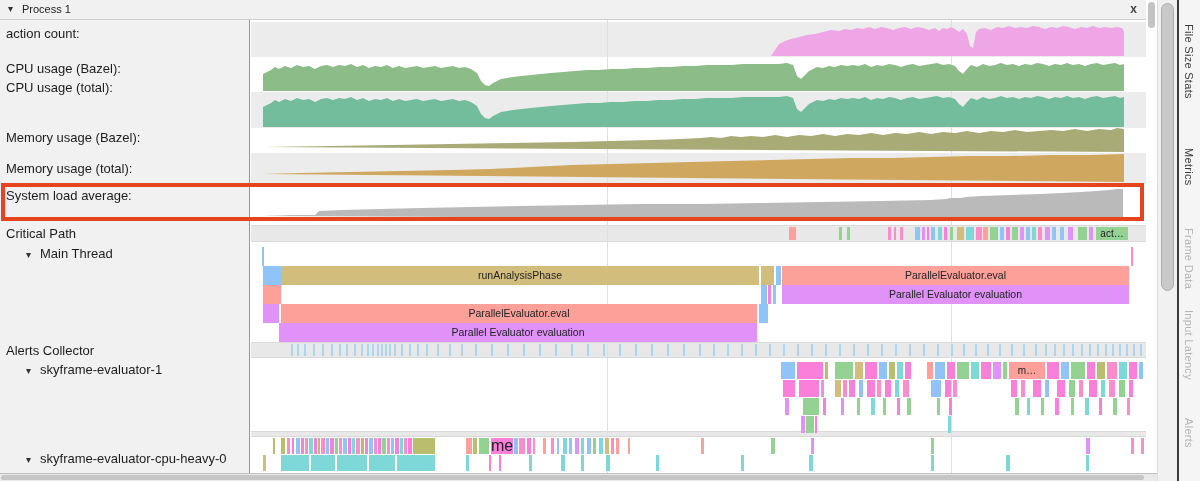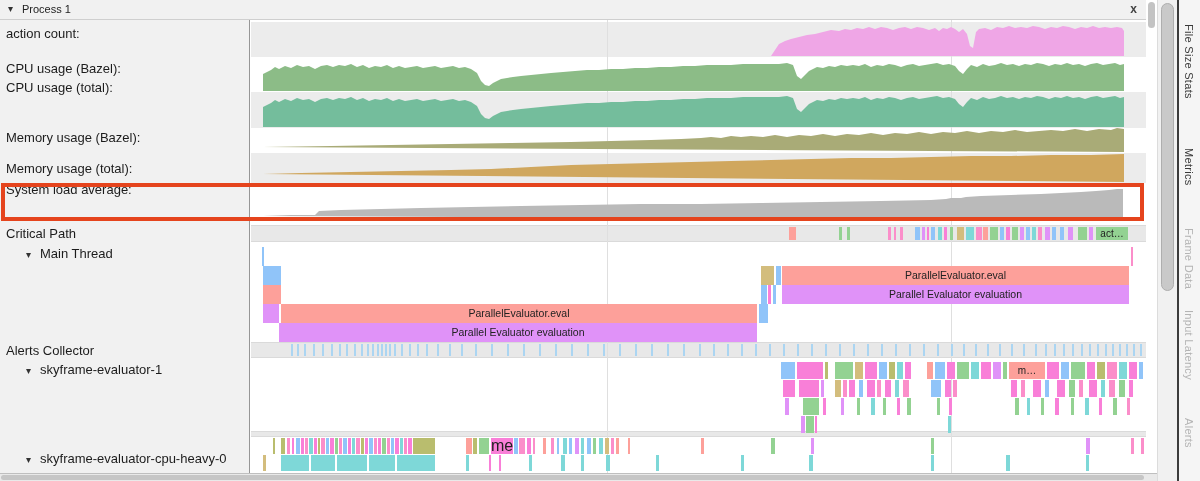--- a/index.html
+++ b/index.html
@@ -59,21 +59,21 @@
       <span class="ttl">Process 1</span>
       <span class="close">x</span>
     </div>
 
     <div id="labels">
       <div class="lab" style="left:6px;top:6px">action count:</div>
       <div class="lab" style="left:6px;top:41px">CPU usage (Bazel):</div>
       <div class="lab" style="left:6px;top:60px">CPU usage (total):</div>
       <div class="lab" style="left:6px;top:110px">Memory usage (Bazel):</div>
       <div class="lab" style="left:6px;top:141px">Memory usage (total):</div>
-      <div class="lab" style="left:6px;top:162px">System load average:</div>
+      <div class="lab" style="left:6px;top:168px">System load average:</div>
       <div class="lab" style="left:6px;top:206px">Critical Path</div>
       <div class="lab" style="left:26px;top:226px"><span class="tri">▾</span><span>Main Thread</span></div>
       <div class="lab" style="left:6px;top:323px">Alerts Collector</div>
       <div class="lab" style="left:26px;top:342px"><span class="tri">▾</span><span>skyframe-evaluator-1</span></div>
       <div class="lab" style="left:26px;top:431px"><span class="tri">▾</span><span>skyframe-evaluator-cpu-heavy-0</span></div>
     </div>
 
     <div id="tracks">
 
       <div class="rowbg gray" style="top:2px;height:35px"></div>
@@ -138,20 +138,21 @@
           <div class="seg" style="left: 809px; width: 4px; top: 2px; height: 13px; background: rgb(144, 196, 249);"></div>
           <div class="seg" style="left: 817px; width: 5px; top: 2px; height: 13px; background: rgb(224, 146, 248);"></div>
           <div class="seg" style="left: 827px; width: 9px; top: 2px; height: 13px; background: rgb(147, 210, 146);"></div>
           <div class="seg" style="left: 838px; width: 4px; top: 2px; height: 13px; background: rgb(224, 146, 248);"></div>
           <div class="seg" style="left: 845px; width: 32px; top: 2px; height: 13px; background: rgb(147, 210, 146); line-height: 13px; font-size: 10px;">act…</div>
         </div>
       <div class="trk" style="top:222px;height:100px">
           <div class="seg" style="left: 11px; width: 2px; top: 5px; height: 19px; background: rgb(144, 196, 249);"></div>
           <div class="seg" style="left: 880px; width: 2px; top: 5px; height: 19px; background: rgb(251, 142, 202);"></div>
           <div class="seg" style="left: 12px; width: 18px; top: 24px; height: 19px; background: rgb(144, 196, 249);"></div>
+          <div class="seg" style="left: 30px; width: 478px; top: 24px; height: 19px; background: rgb(211, 189, 125); line-height: 19px; font-size: 10.5px;">runAnalysisPhase</div>
           <div class="seg" style="left: 510px; width: 13px; top: 24px; height: 19px; background: rgb(211, 189, 125);"></div>
           <div class="seg" style="left: 525px; width: 5px; top: 24px; height: 19px; background: rgb(144, 196, 249);"></div>
           <div class="seg" style="left: 531px; width: 347px; top: 24px; height: 19px; background: rgb(253, 160, 154); line-height: 19px; font-size: 10.5px;">ParallelEvaluator.eval</div>
           <div class="seg" style="left: 12px; width: 18px; top: 43px; height: 19px; background: rgb(253, 160, 154);"></div>
           <div class="seg" style="left: 510px; width: 6px; top: 43px; height: 19px; background: rgb(144, 196, 249);"></div>
           <div class="seg" style="left: 517px; width: 3px; top: 43px; height: 19px; background: rgb(249, 127, 216);"></div>
           <div class="seg" style="left: 522px; width: 3px; top: 43px; height: 19px; background: rgb(144, 196, 249);"></div>
           <div class="seg" style="left: 531px; width: 347px; top: 43px; height: 19px; background: rgb(224, 146, 248); line-height: 19px; font-size: 10.5px;">Parallel Evaluator evaluation</div>
           <div class="seg" style="left: 12px; width: 16px; top: 62px; height: 19px; background: rgb(224, 146, 248);"></div>
           <div class="seg" style="left: 30px; width: 476px; top: 62px; height: 19px; background: rgb(253, 160, 154); line-height: 19px; font-size: 10.5px;">ParallelEvaluator.eval</div>

